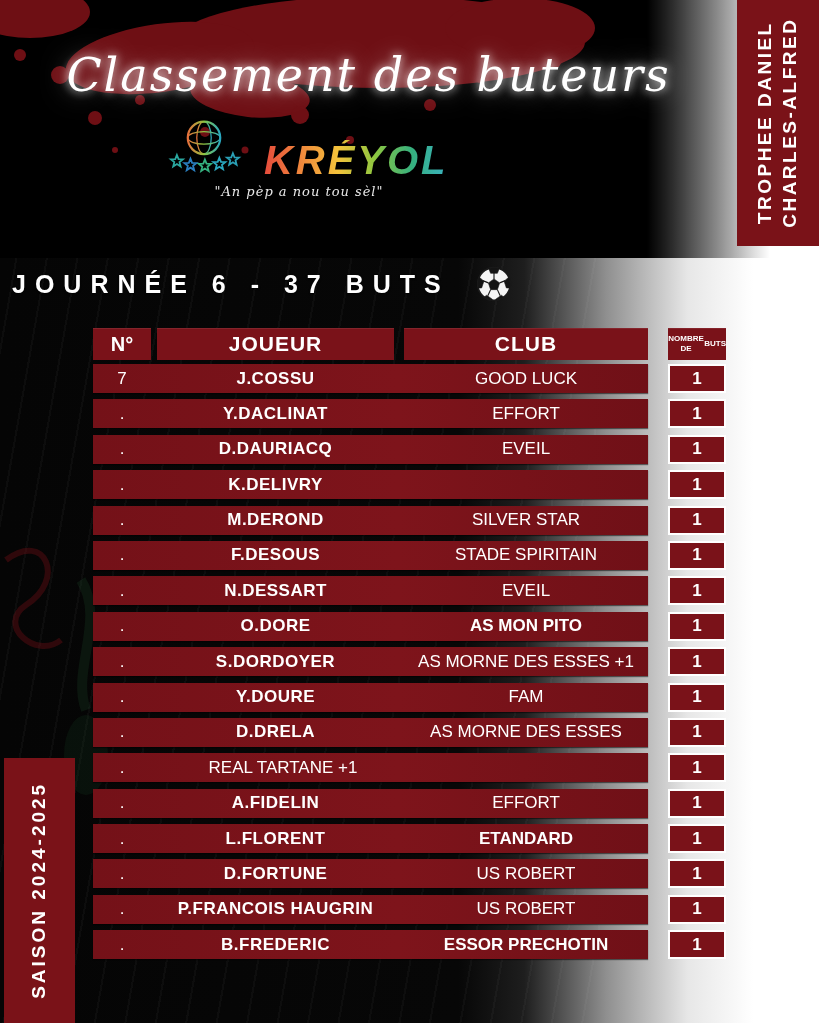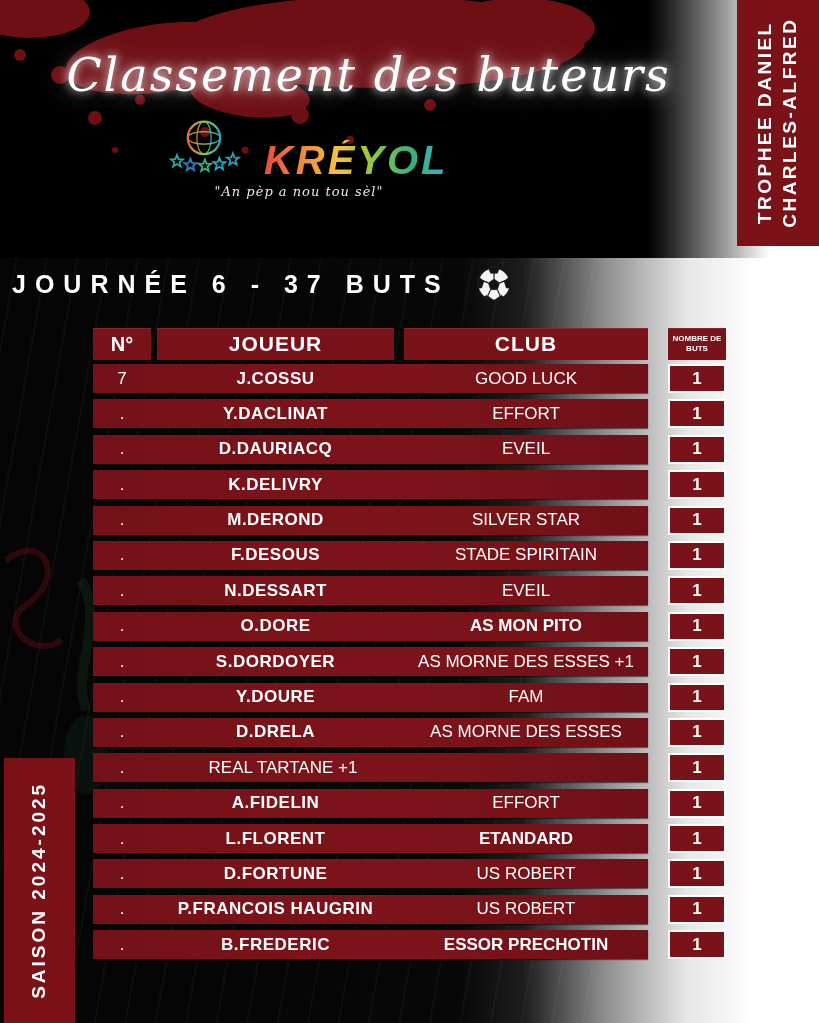--- a/index.html
+++ b/index.html
@@ -61,21 +61,21 @@
 
   
   .hbox{
     position:absolute;top:328px;height:32px;background:#7a1219;color:#fff;
     display:flex;align-items:center;justify-content:center;
     font-weight:bold;box-shadow:inset 0 1px 0 rgba(255,255,255,.08);
   }
   .h-num{left:93px;width:58px;font-size:20px;}
   .h-player{left:157px;width:237px;font-size:21px;letter-spacing:1px;}
   .h-club{left:404px;width:244px;font-size:21px;letter-spacing:1px;}
-  .h-goals{left:668px;width:58px;font-size:8px;flex-direction:column;line-height:1.25;text-align:center;}
+  .h-goals{left:668px;width:58px;font-size:8px;flex-direction:row;line-height:1.25;text-align:center;}
 
   .rows{position:absolute;left:93px;top:364px;width:555px;display:flex;flex-direction:column;gap:6.4px;}
   .row{
     height:29px;display:flex;align-items:center;color:#fff;font-size:17px;
     background:linear-gradient(90deg,#741118,#7e141b 55%,#701017);
     box-shadow:0 1px 1px rgba(0,0,0,.5);
   }
   .row .num{width:58px;text-align:center;}
   .row .player{width:237px;margin-left:6px;text-align:center;font-weight:bold;letter-spacing:.5px;}
   .row .club{width:244px;margin-left:10px;text-align:center;}

